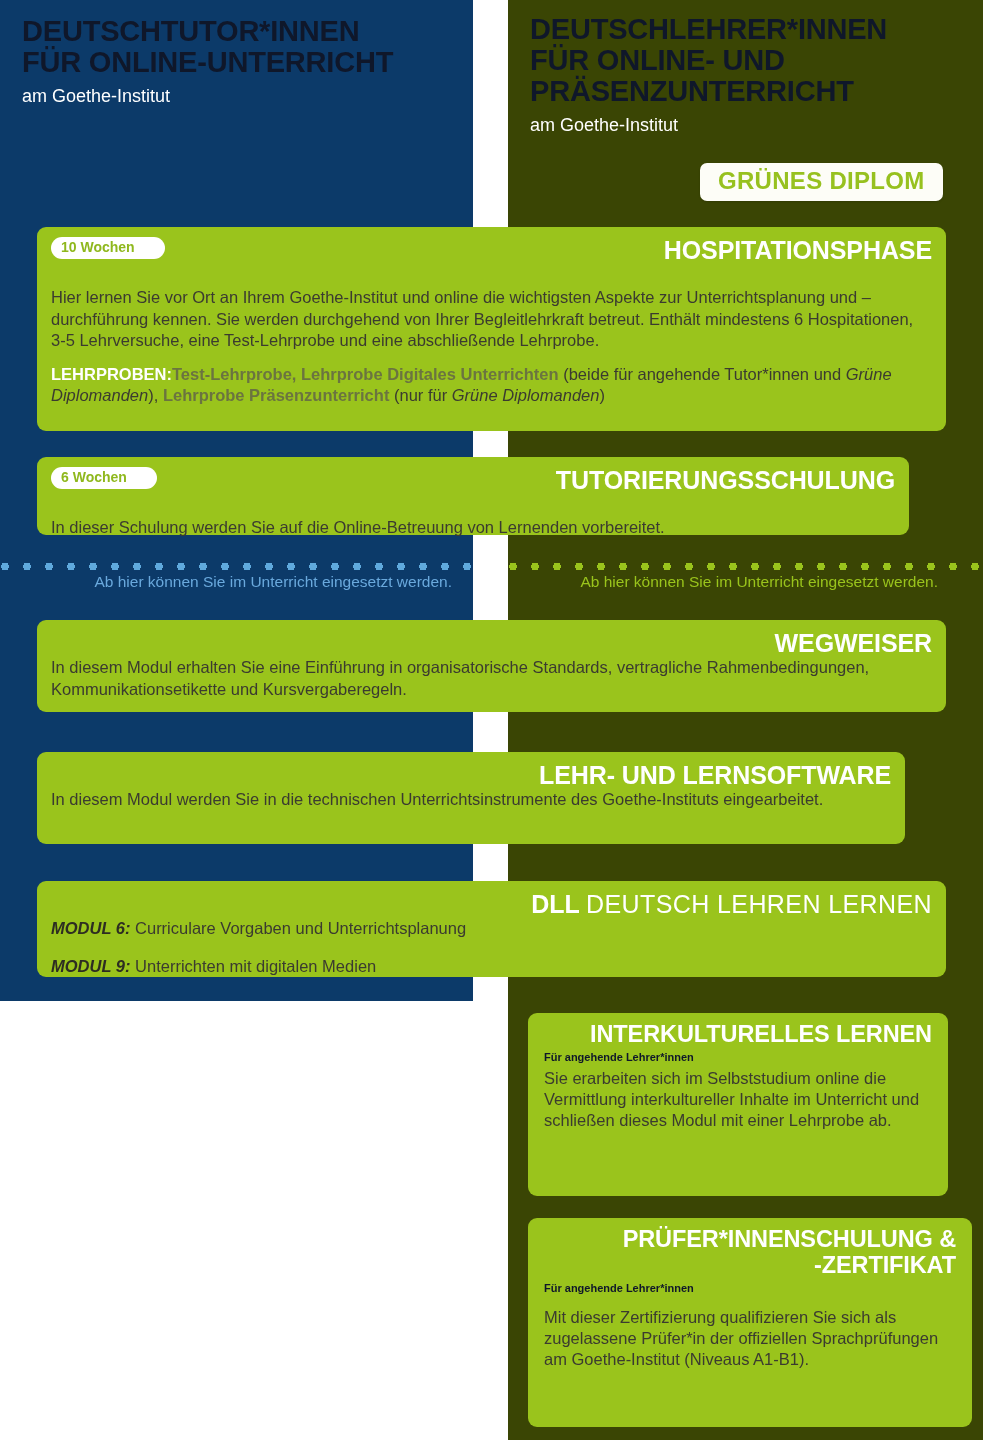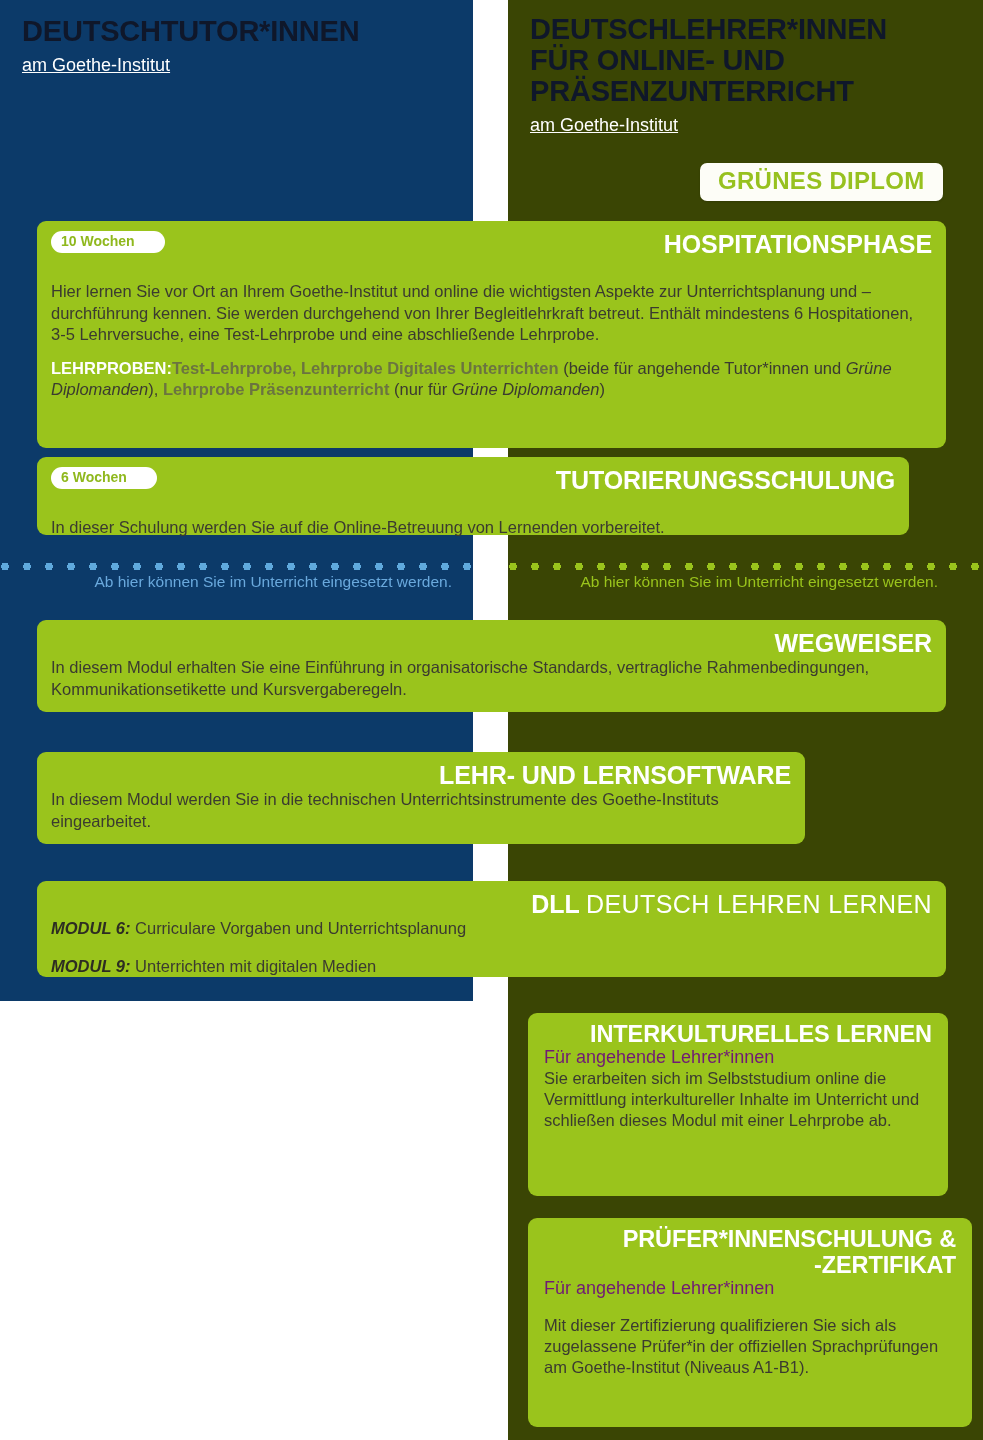--- a/index.html
+++ b/index.html
@@ -35,21 +35,20 @@
     font-weight:bold;
     letter-spacing:-0.2px;
     text-transform:uppercase;
   }
   .hdr .sub{
     color:#ffffff;
     font-size:18px;
     line-height:22px;
     font-weight:normal;
     margin-top:7px;
-    text-decoration:underline;
   }
 
   .diploma-badge{
     position:absolute;
     left:700px; top:163px;
     background:#fdfdf7;
     border-radius:7px;
     padding:4px 18px 6px 18px;
     color:#97c11f;
     font-size:24px;
@@ -98,34 +97,34 @@
     padding:2px 30px 3px 10px;
     line-height:17px;
   }
 
   .b-white{ color:#ffffff; font-weight:bold;text-align:right; }
   .b-dark { color:#6b7440; font-weight:bold; }
   .it     { font-style:italic; }
   .bi     { font-style:italic; font-weight:bold; color:#2d2d22; }
 
   
-  #card-hospitation{ left:37px;  top:221px; width:909px; height:227px; }
+  #card-hospitation{ left:37px;  top:227px; width:909px; height:204px; }
   #card-hospitation .body{ margin-top:23px; }
   #card-tutorierung{ left:37px;  top:457px; width:872px; height:78px; }
   #card-tutorierung .body{ margin-top:23px; }
   #card-wegweiser  { left:37px;  top:620px; width:909px; height:92px; }
-  #card-lernsoftware{left:37px;  top:752px; width:768px; height:92px; }
+  #card-lernsoftware{left:37px;  top:752px; width:868px; height:92px; }
   #card-dll        { left:37px;  top:881px; width:909px; height:96px; }
 
   #card-interkulturell{ left:528px; top:1013px; width:420px; height:183px; padding:8px 16px 14px 16px;}
   #card-pruefer       { left:528px; top:1218px; width:444px; height:209px; padding:8px 16px 14px 16px;}
   #card-interkulturell .card-title,
   #card-pruefer .card-title{ font-size:23.5px; line-height:26px; }
   #card-interkulturell p, #card-pruefer p{ font-size:16.5px; line-height:21px; }
-  .lead{ color:#701a75; font-weight:normal; font-size:18px; line-height:21px; }
+  .lead{ color:#0f172a; font-weight:bold; font-size:11px; line-height:21px; }
 
   
   .dots{
     position:absolute; height:9px; z-index:5;
     background-repeat:repeat-x;
     background-size:22px 9px;
   }
   .dots-left{
     left:0; top:562px; width:473px;
     background-image:radial-gradient(circle 4px at 5px 4.5px,#5fa9dd 99%,transparent 100%);
@@ -143,20 +142,21 @@
 </style>
 </head>
 <body>
 
 <div class="col-blue"></div>
 <div class="col-olive"></div>
 
 <div class="hdr hdr-left">
   <h1>
     <span>DEUTSCHTUTOR*INNEN</span><br>
+    <span>FÜR ONLINE-UNTERRICHT</span>
   </h1>
   <div class="sub">am Goethe-Institut</div>
 </div>
 
 <div class="hdr hdr-right">
   <h1>
     <span>DEUTSCHLEHRER*INNEN</span><br>
     <span>FÜR ONLINE- UND</span><br>
     <span>PRÄSENZUNTERRICHT</span>
   </h1>
@@ -208,14 +208,14 @@
   <div class="lead">Für angehende Lehrer*innen</div>
   <p style="margin-top:0">Sie erarbeiten sich im Selbststudium online die Vermittlung interkultureller Inhalte im Unterricht und schließen dieses Modul mit einer Lehrprobe ab.</p>
 </div>
 
 <div class="card" id="card-pruefer">
   <div class="card-title">
     <span>PRÜFER*INNENSCHULUNG &amp;</span><br>
     <span>-ZERTIFIKAT</span>
   </div>
   <div class="lead">Für angehende Lehrer*innen</div>
-  <p style="margin-top:16px">Mit dieser Zertifizierung qualifizieren Sie sich als zugelassene Prüfer*in der offiziellen Sprachprüfungen am Goethe-Institut (Niveaus A1-B1).</p>
+  <p style="margin-top:8px">Mit dieser Zertifizierung qualifizieren Sie sich als zugelassene Prüfer*in der offiziellen Sprachprüfungen am Goethe-Institut (Niveaus A1-B1).</p>
 </div>
 
 </body></html>

